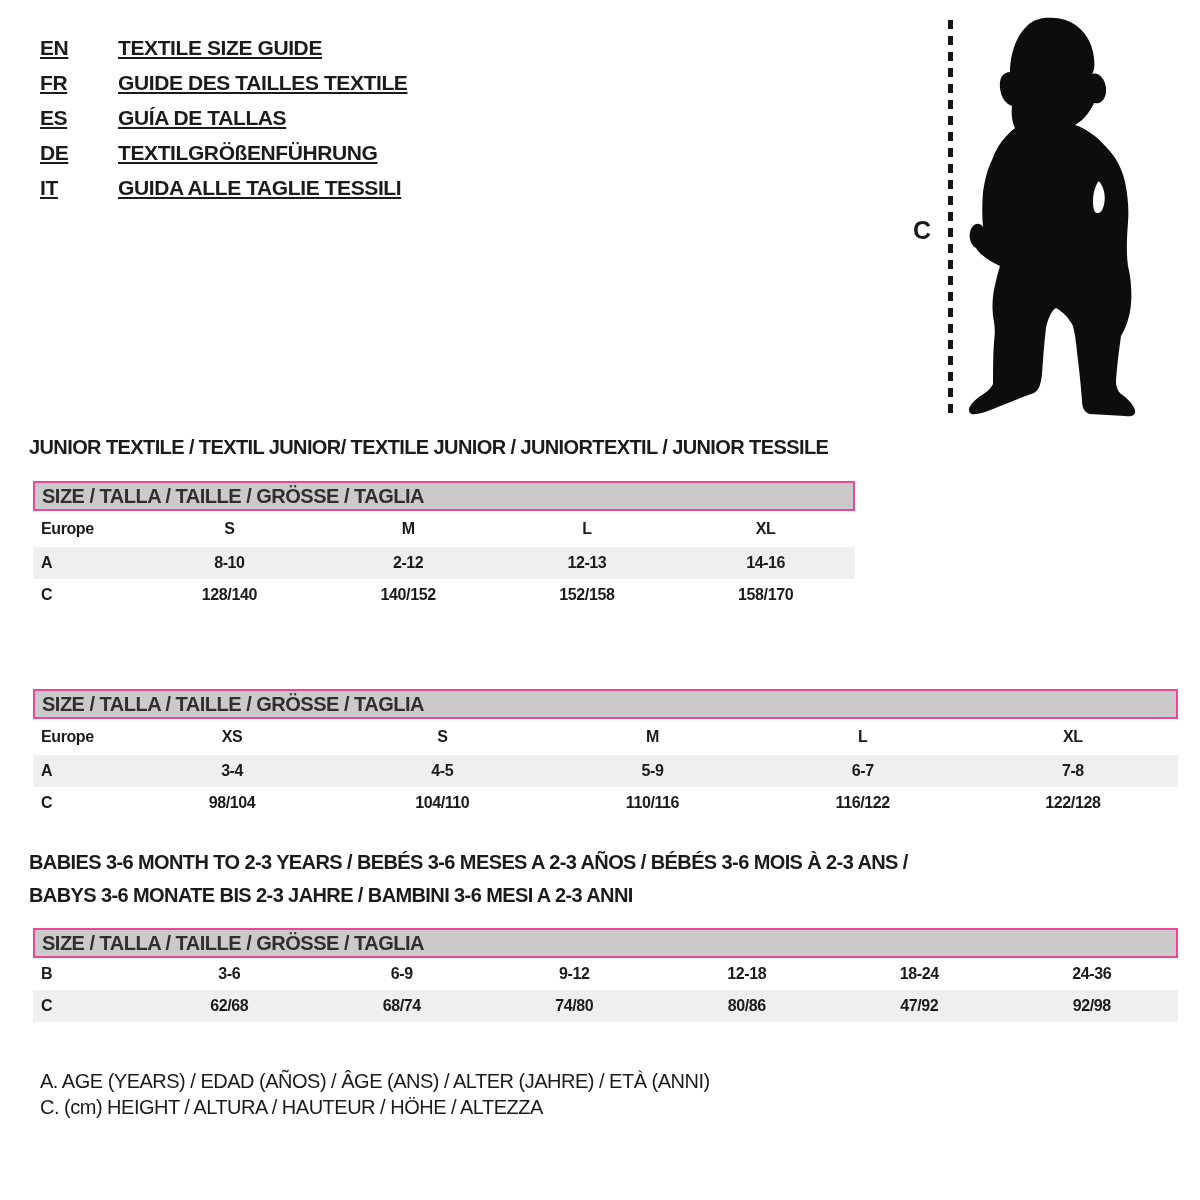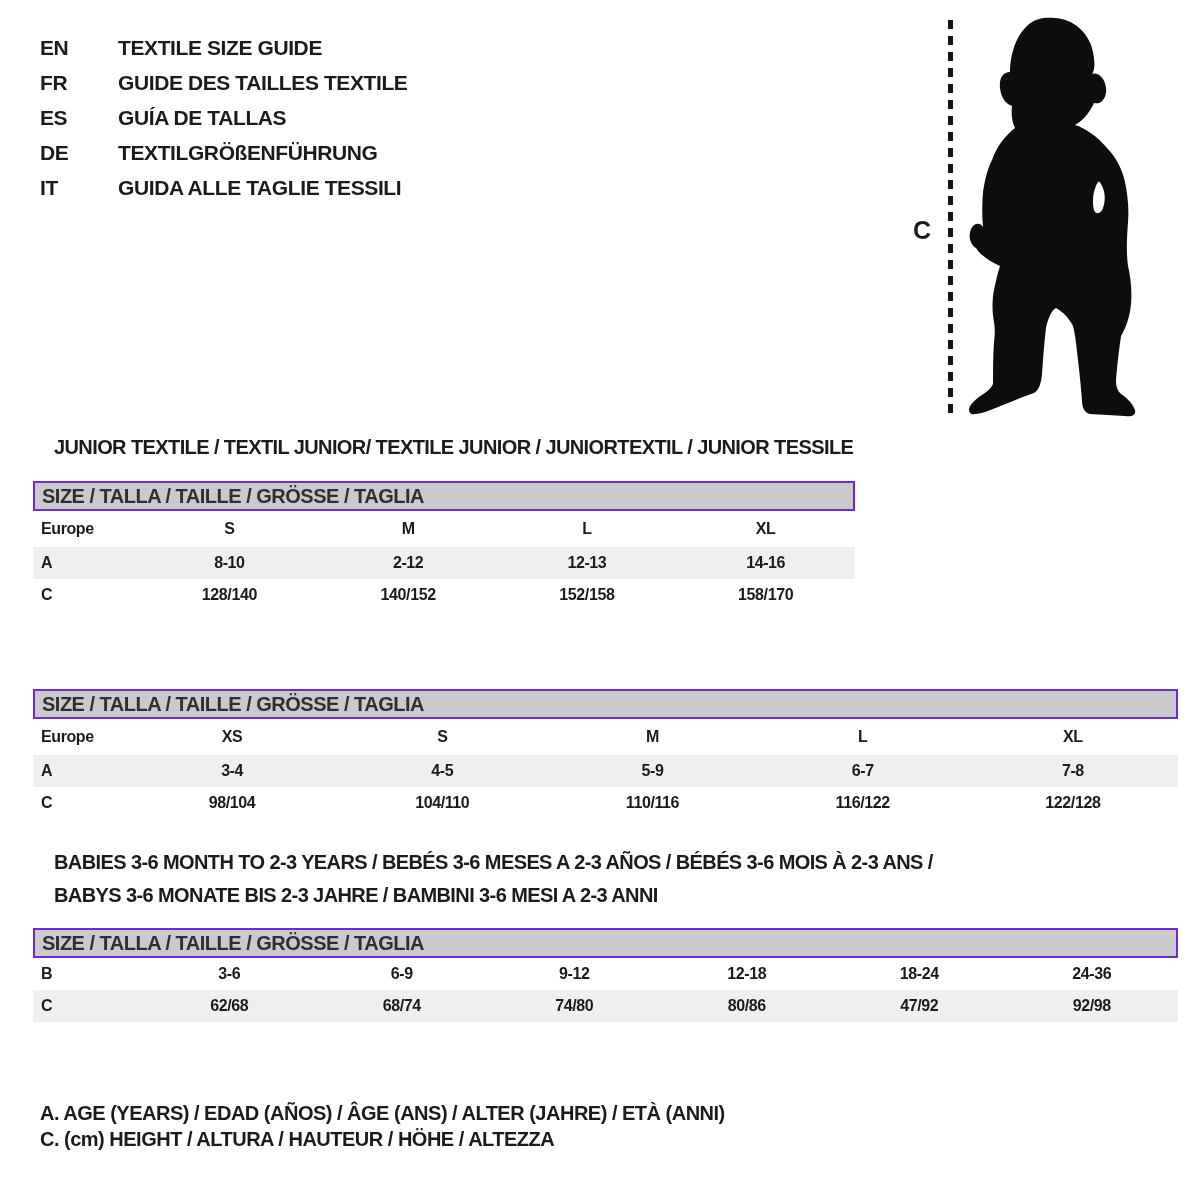--- a/index.html
+++ b/index.html
@@ -23,20 +23,21 @@
     left: 40px;
     top: 30px;
   }
   .lang-row {
     display: flex;
     height: 35px;
     align-items: center;
     font-size: 21px;
     font-weight: 700;
     letter-spacing: -0.4px;
+    text-decoration: underline;
   }
   .lang-code { width: 78px; }
 
   
   .measure-line {
     position: absolute;
     left: 948px;
     top: 20px;
     width: 5px;
     height: 396px;
@@ -53,37 +54,37 @@
     position: absolute;
     left: 955px;
     top: 16px;
     width: 185px;
     height: 402px;
   }
 
   
   .section-heading {
     position: absolute;
-    left: 54px;
+    left: 29px;
     font-size: 20px;
     font-weight: 700;
     letter-spacing: -0.6px;
     white-space: nowrap;
   }
   .sub { font-size: 13px; vertical-align: -4px; letter-spacing: -0.3px; }
 
   
   .size-table {
     position: absolute;
     left: 33px;
   }
   .size-bar {
     height: 30px;
     background: #cacaca;
-    border: 2px solid #6d28d9;
+    border: 2px solid #ec4899;
     display: flex;
     align-items: center;
     padding-left: 7px;
     font-size: 20px;
     font-weight: 700;
     letter-spacing: -0.5px;
     color: #2f2f2f;
   }
   .t-row {
     display: grid;
@@ -98,24 +99,23 @@
   .t2 .t-row { grid-template-columns: 94px repeat(5, 1fr); }
   .t3 .t-row { grid-template-columns: 110px repeat(6, 1fr); }
   .row-label { padding-left: 8px; text-align: left; }
   .cell { text-align: center; }
 
   
   .legend-line {
     position: absolute;
     left: 40px;
     font-size: 20px;
-    font-weight: 700;
+    font-weight: 400;
     letter-spacing: -0.5px;
     white-space: nowrap;
-    margin-top: 32px;
   }
 </style>
 </head>
 <body>
 
 <div class="canvas">
 
   <div class="lang-list">
     <div class="lang-row">
       <span class="lang-code">EN</span>

